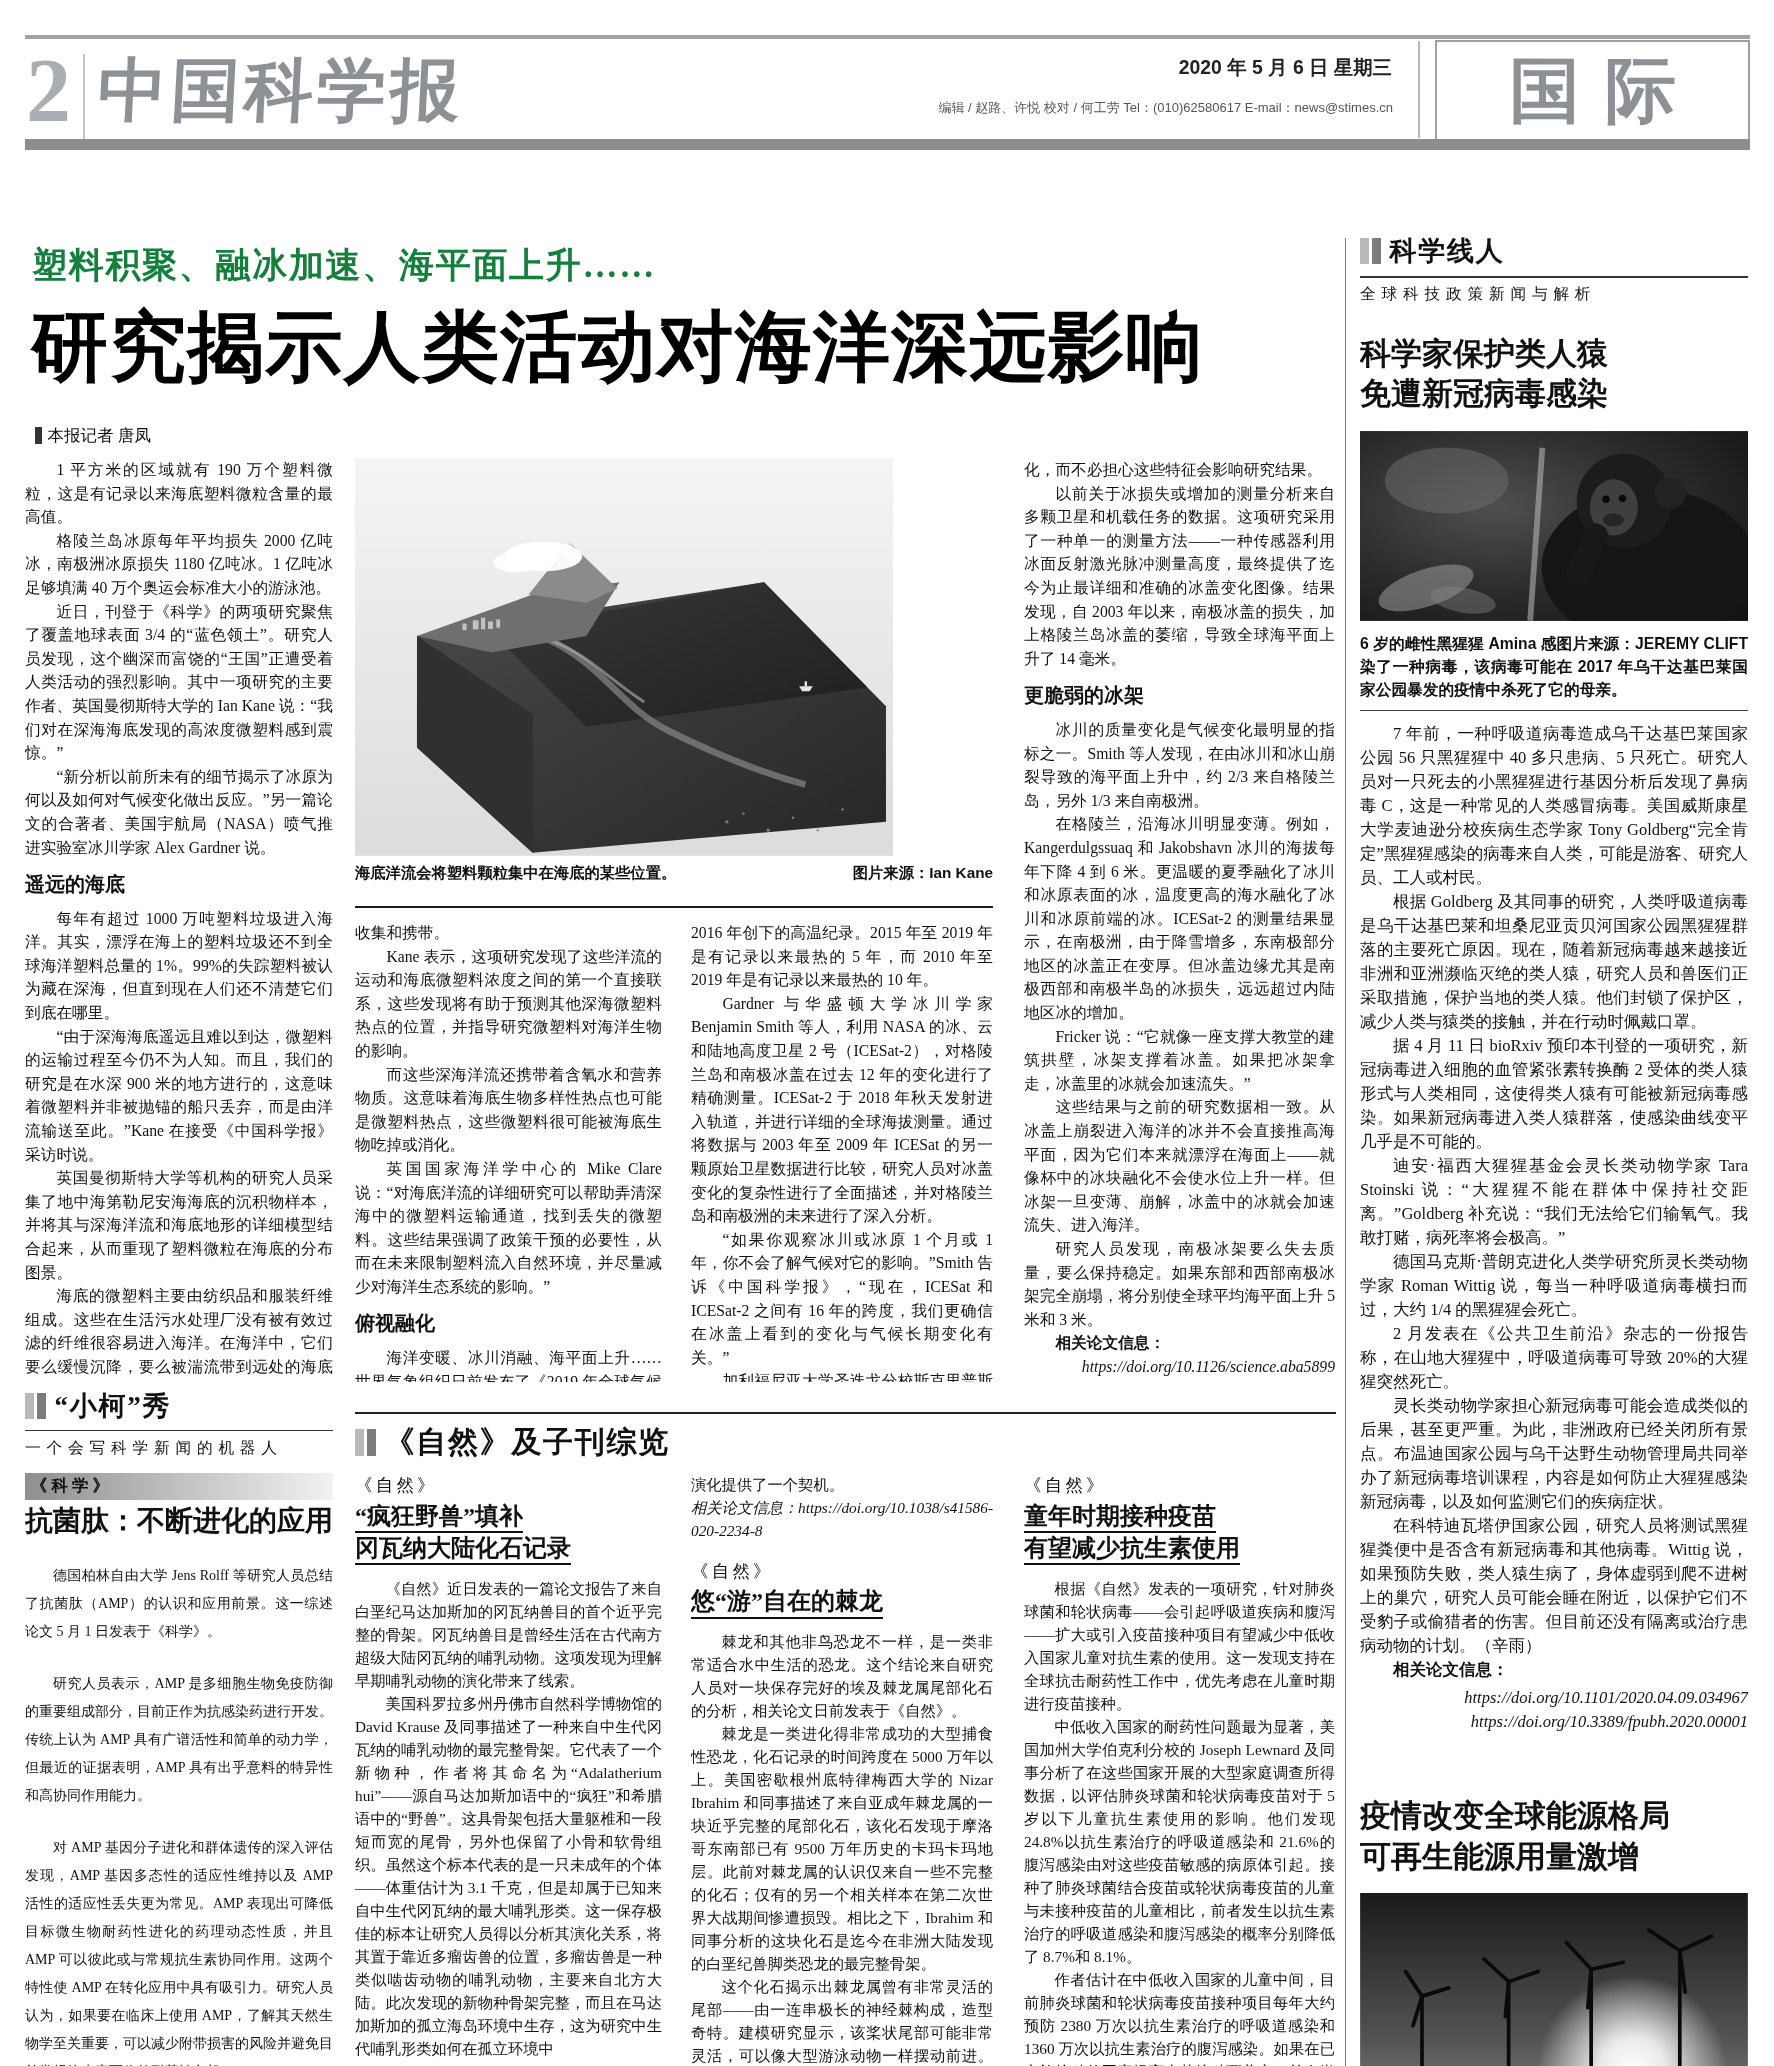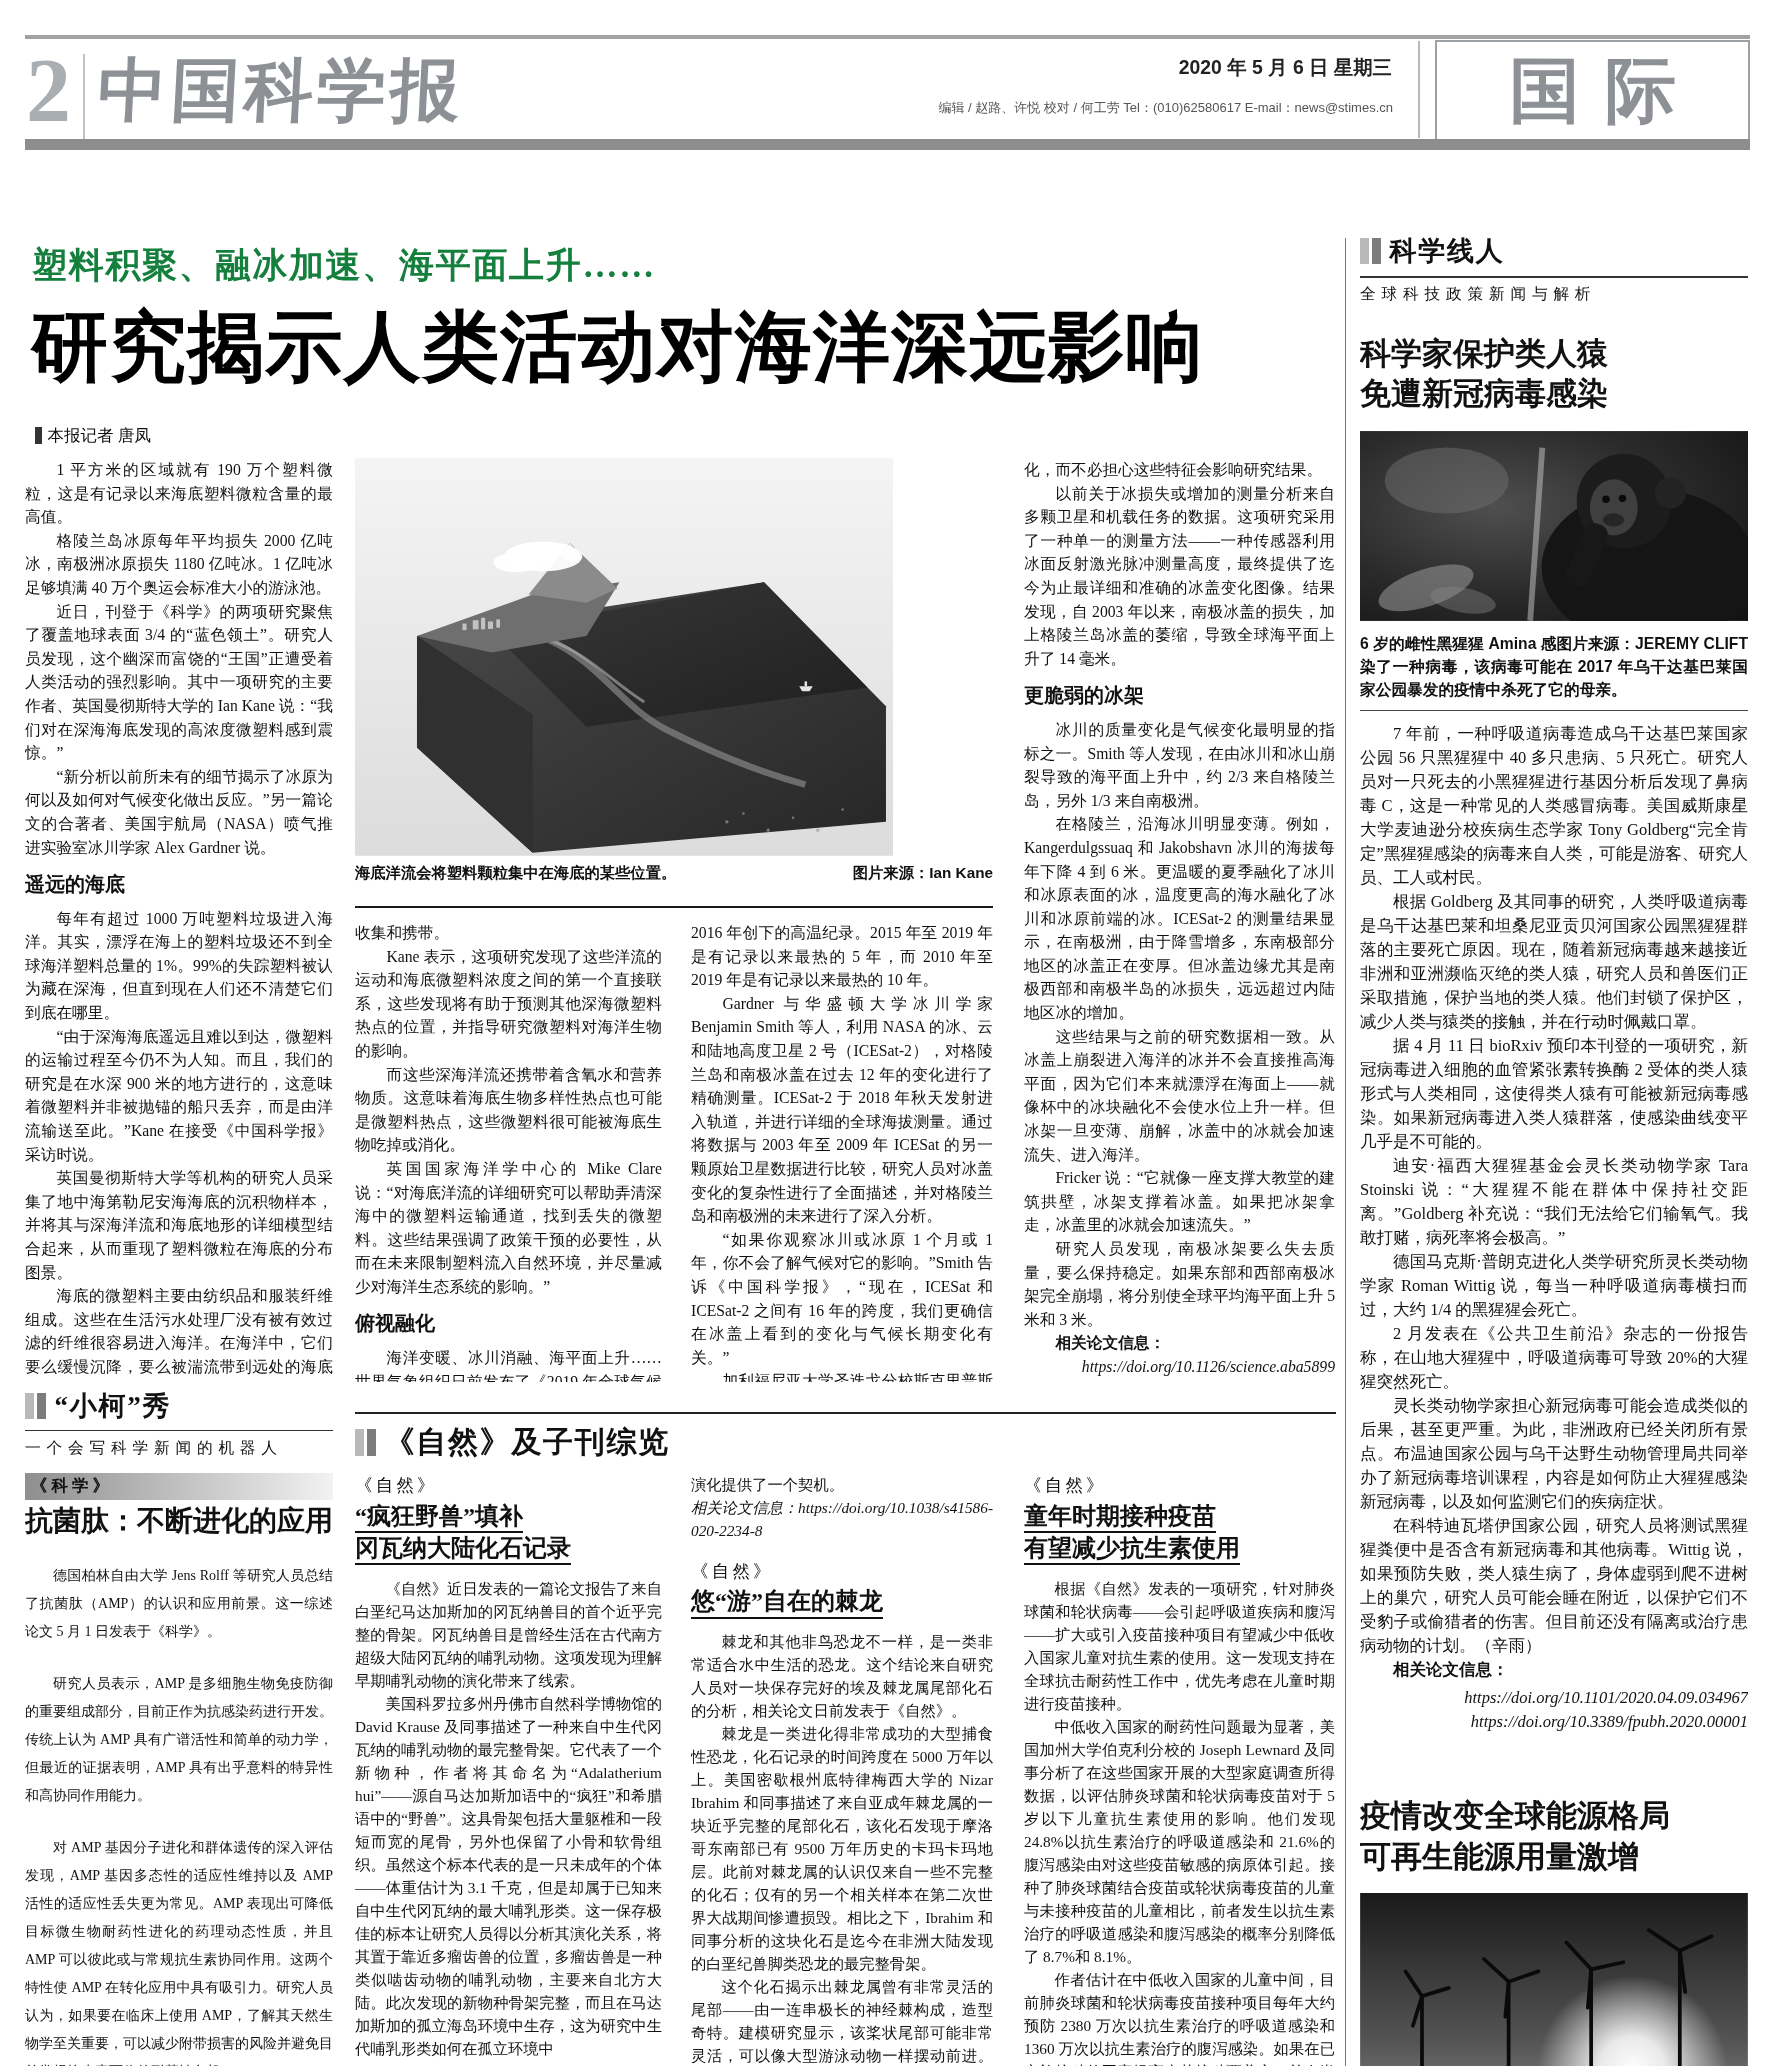--- a/index.html
+++ b/index.html
@@ -200,22 +200,22 @@
 
   <div class="abs colD mainbody">
     <div>
         <p class="para noindent">化，而不必担心这些特征会影响研究结果。</p>
         <p class="para">以前关于冰损失或增加的测量分析来自多颗卫星和机载任务的数据。这项研究采用了一种单一的测量方法——一种传感器利用冰面反射激光脉冲测量高度，最终提供了迄今为止最详细和准确的冰盖变化图像。结果发现，自 2003 年以来，南极冰盖的损失，加上格陵兰岛冰盖的萎缩，导致全球海平面上升了 14 毫米。</p>
       </div>
     <div class="subhead">更脆弱的冰架</div>
     <div>
         <p class="para">冰川的质量变化是气候变化最明显的指标之一。Smith 等人发现，在由冰川和冰山崩裂导致的海平面上升中，约 2/3 来自格陵兰岛，另外 1/3 来自南极洲。</p>
         <p class="para">在格陵兰，沿海冰川明显变薄。例如，Kangerdulgssuaq 和 Jakobshavn 冰川的海拔每年下降 4 到 6 米。更温暖的夏季融化了冰川和冰原表面的冰，温度更高的海水融化了冰川和冰原前端的冰。ICESat-2 的测量结果显示，在南极洲，由于降雪增多，东南极部分地区的冰盖正在变厚。但冰盖边缘尤其是南极西部和南极半岛的冰损失，远远超过内陆地区冰的增加。</p>
+        <p class="para">Fricker 说：“它就像一座支撑大教堂的建筑拱壁，冰架支撑着冰盖。如果把冰架拿走，冰盖里的冰就会加速流失。”</p>
         <p class="para">这些结果与之前的研究数据相一致。从冰盖上崩裂进入海洋的冰并不会直接推高海平面，因为它们本来就漂浮在海面上——就像杯中的冰块融化不会使水位上升一样。但冰架一旦变薄、崩解，冰盖中的冰就会加速流失、进入海洋。</p>
-        <p class="para">Fricker 说：“它就像一座支撑大教堂的建筑拱壁，冰架支撑着冰盖。如果把冰架拿走，冰盖里的冰就会加速流失。”</p>
         <p class="para">研究人员发现，南极冰架要么失去质量，要么保持稳定。如果东部和西部南极冰架完全崩塌，将分别使全球平均海平面上升 5 米和 3 米。</p>
       </div>
     <p class="para related">相关论文信息：</p>
     <p class="para doi">https://doi.org/10.1126/science.aba5899</p>
     <p class="para doi">https://doi.org/10.1126/science.aaz5845</p>
   </div>
 
   <div class="abs main-divider"></div>
 
   <div class="abs xiaoke xkbody">

